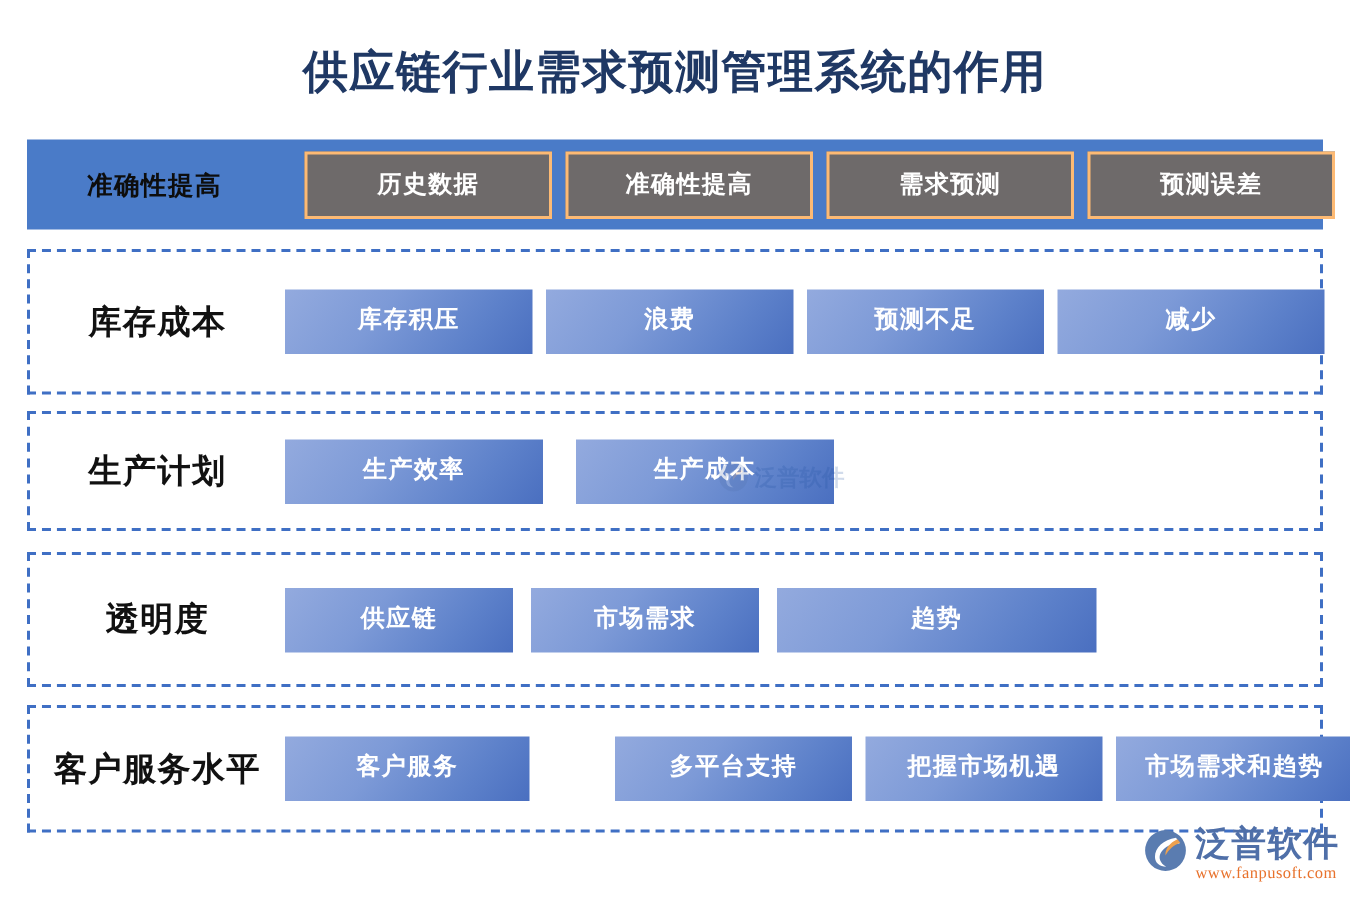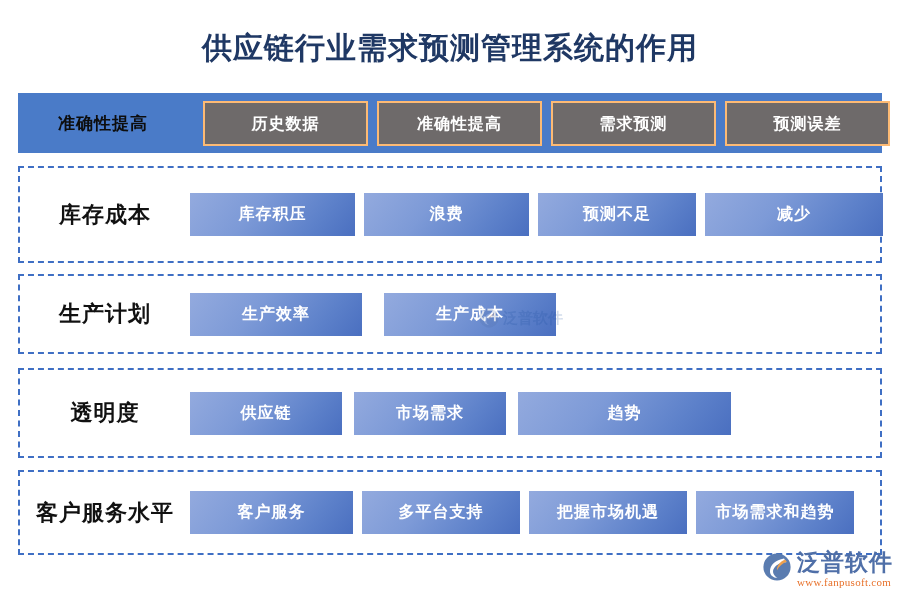--- a/index.html
+++ b/index.html
@@ -214,21 +214,21 @@
       <div class="chip blue" style="flex:0 0 152px;">供应链</div>
       <div class="chip blue" style="flex:0 0 152px;">市场需求</div>
       <div class="chip blue" style="flex:0 0 213px;">趋势</div>
     </div>
   </div>
 
   <div class="row dashed-row" style="top:470px; height:85px;">
     <div class="row-label">客户服务水平</div>
     <div class="row-items">
       <div class="chip blue" style="flex:0 0 163px;">客户服务</div>
-      <div class="chip blue" style="flex:0 0 158px;">多平台支持</div>
+      <div class="chip blue" style="flex:0 0 158px;margin-left:48px;">多平台支持</div>
       <div class="chip blue" style="flex:0 0 158px;">把握市场机遇</div>
       <div class="chip blue" style="flex:0 0 158px;">市场需求和趋势</div>
     </div>
   </div>
 
   <div class="watermark">
     <svg class="wm-mark" viewBox="0 0 64 64">
       <path d="M32 4 A28 28 0 1 0 32 60 A28 28 0 1 0 32 4 Z" fill="#4f6fa8"></path>
       <path d="M44 16 C28 18 18 28 18 40 C18 48 24 52 32 52 C24 48 22 40 26 34 C30 28 38 24 48 24 Z" fill="#ffffff"></path>
       <path d="M46 18 C36 22 30 30 31 38 C36 30 42 25 50 22 Z" fill="#f0a050"></path>

